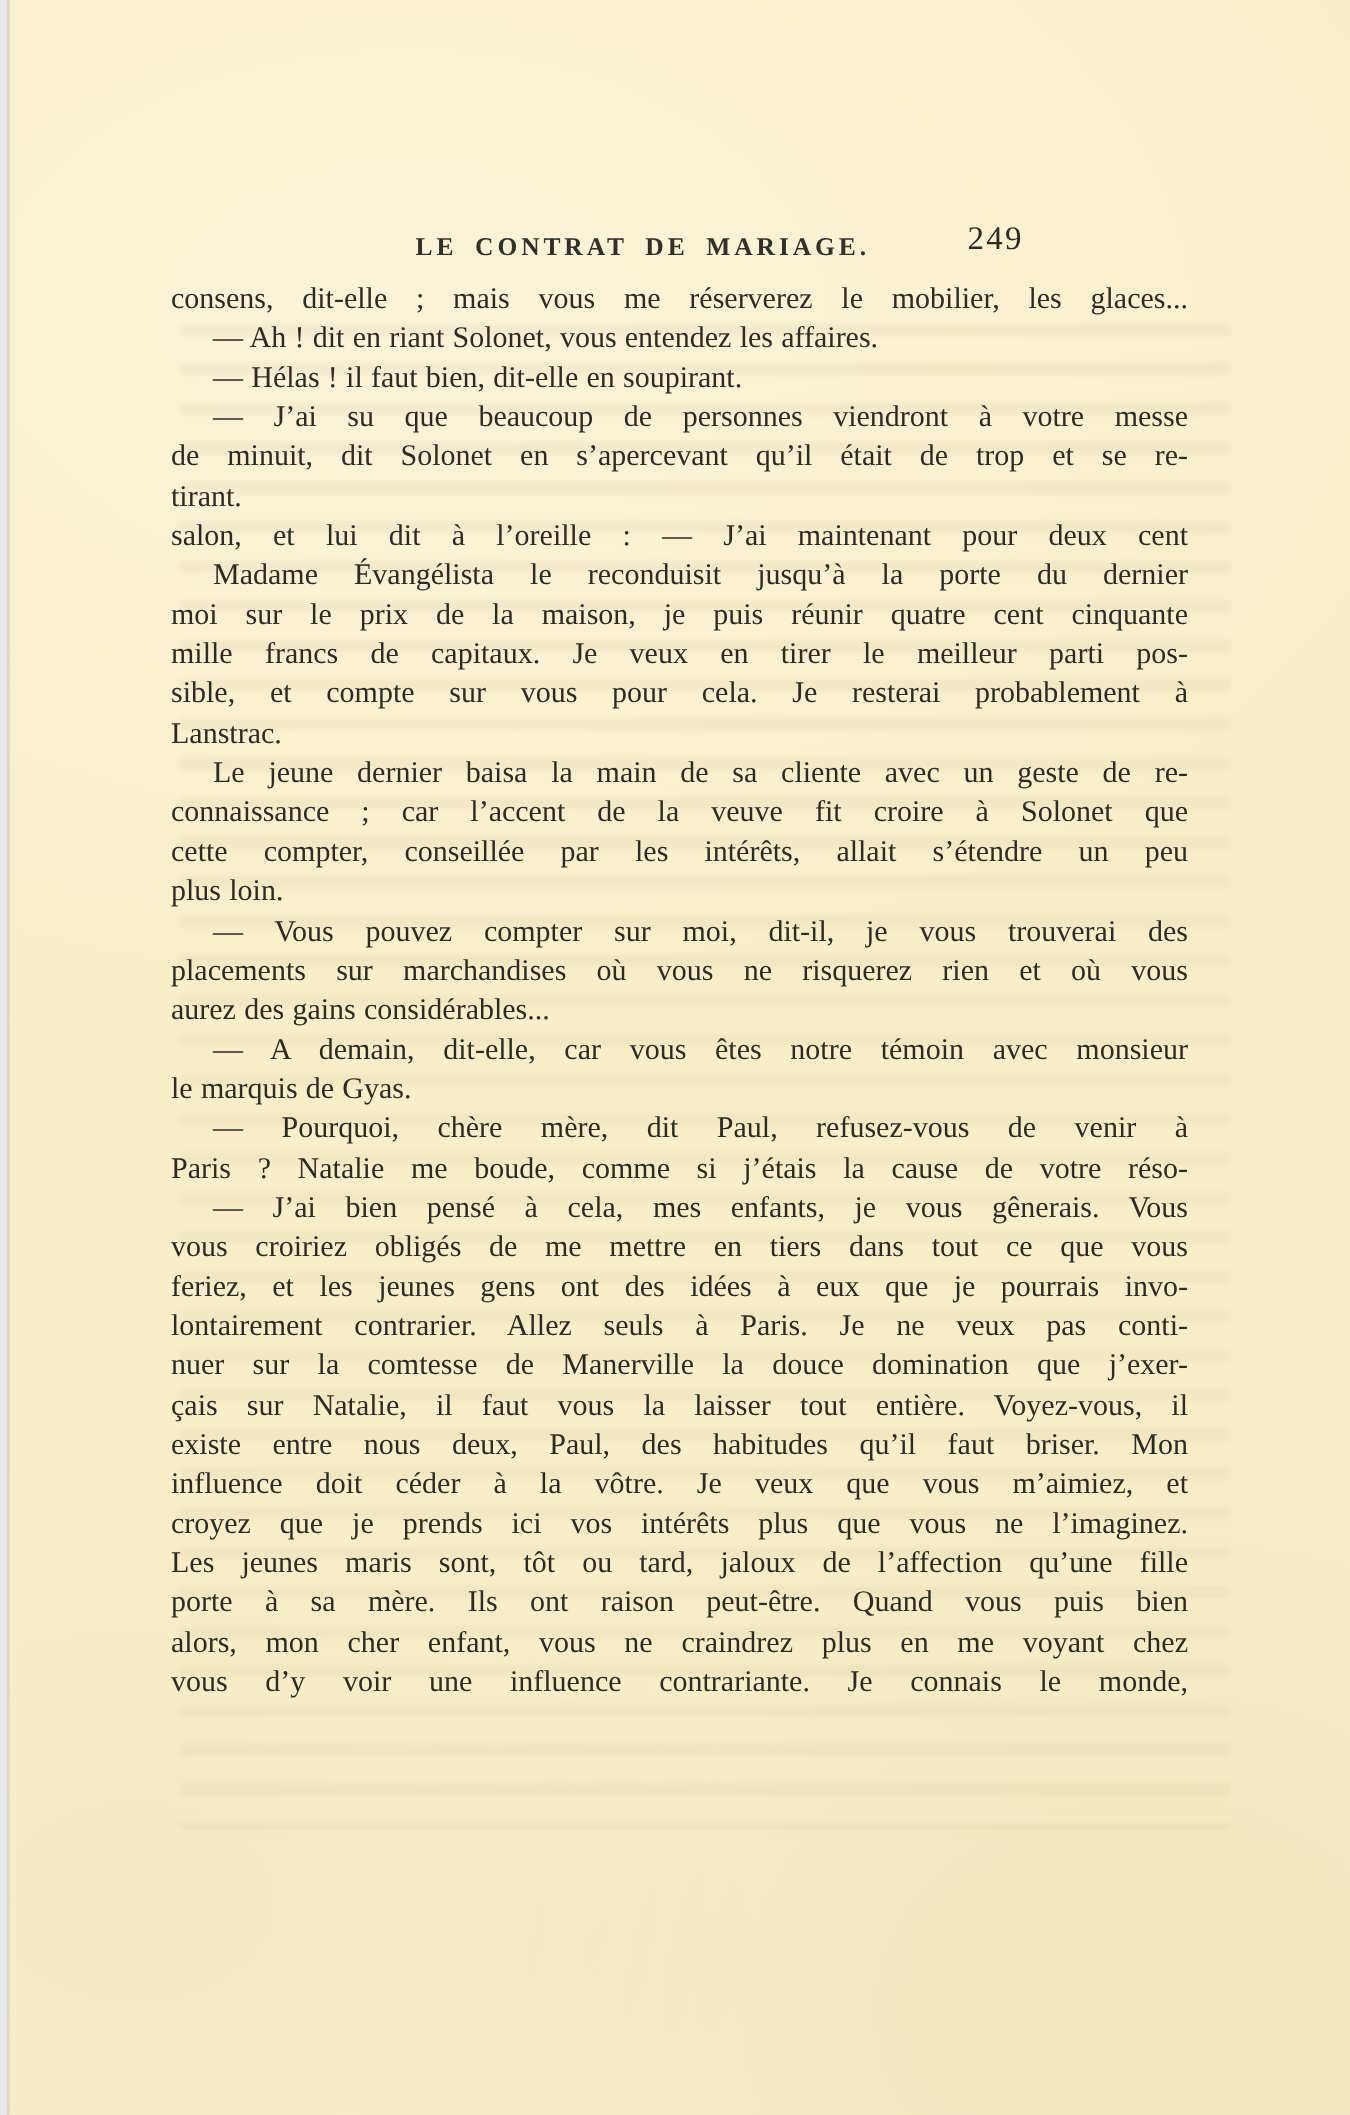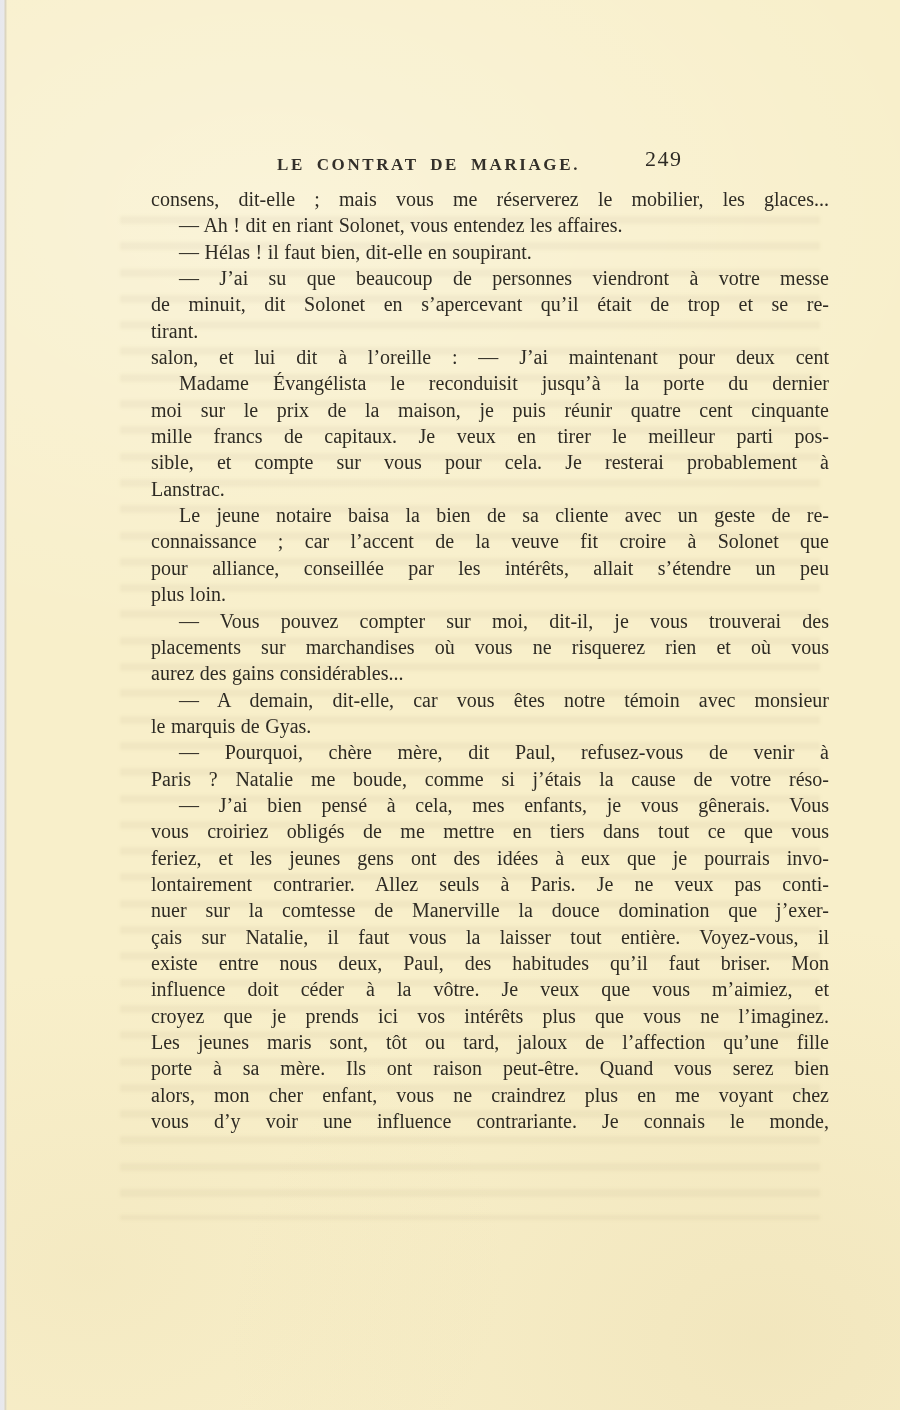--- a/index.html
+++ b/index.html
@@ -67,21 +67,20 @@
   }
   .text-block {
     position: absolute;
     left: 114px;
     top: 186px;
     width: 678px;
     font-size: 20px;
     line-height: 26.35px;
     color: #2e2b24;
     text-rendering: optimizeLegibility;
-    margin-left: 37px;
   }
   .line {
     text-align: justify;
     word-spacing: 0.5px;
   }
   .line.fill {
     text-align-last: justify;
   }
   .line.indent {
     text-indent: 28px;
@@ -106,38 +105,38 @@
       <div class="line indent">— Hélas ! il faut bien, dit-elle en soupirant.</div>
       <div class="line indent fill">— J’ai su que beaucoup de personnes viendront à votre messe</div>
       <div class="line fill">de minuit, dit Solonet en s’apercevant qu’il était de trop et se re-</div>
       <div class="line">tirant.</div>
       <div class="line fill">salon, et lui dit à l’oreille : — J’ai maintenant pour deux cent</div>
       <div class="line indent fill">Madame Évangélista le reconduisit jusqu’à la porte du dernier</div>
       <div class="line fill">moi sur le prix de la maison, je puis réunir quatre cent cinquante</div>
       <div class="line fill">mille francs de capitaux. Je veux en tirer le meilleur parti pos-</div>
       <div class="line fill">sible, et compte sur vous pour cela. Je resterai probablement à</div>
       <div class="line">Lanstrac.</div>
-      <div class="line indent fill">Le jeune notaire baisa la bien de sa cliente avec un geste de re-</div>
+      <div class="line indent fill">Le jeune dernier baisa la main de sa cliente avec un geste de re-</div>
       <div class="line fill">connaissance ; car l’accent de la veuve fit croire à Solonet que</div>
-      <div class="line fill">pour alliance, conseillée par les intérêts, allait s’étendre un peu</div>
+      <div class="line fill">cette compter, conseillée par les intérêts, allait s’étendre un peu</div>
       <div class="line">plus loin.</div>
       <div class="line indent fill">— Vous pouvez compter sur moi, dit-il, je vous trouverai des</div>
       <div class="line fill">placements sur marchandises où vous ne risquerez rien et où vous</div>
       <div class="line">aurez des gains considérables...</div>
       <div class="line indent fill">— A demain, dit-elle, car vous êtes notre témoin avec monsieur</div>
       <div class="line">le marquis de Gyas.</div>
       <div class="line indent fill">— Pourquoi, chère mère, dit Paul, refusez-vous de venir à</div>
       <div class="line fill">Paris ? Natalie me boude, comme si j’étais la cause de votre réso-</div>
       <div class="line indent fill">— J’ai bien pensé à cela, mes enfants, je vous gênerais. Vous</div>
       <div class="line fill">vous croiriez obligés de me mettre en tiers dans tout ce que vous</div>
       <div class="line fill">feriez, et les jeunes gens ont des idées à eux que je pourrais invo-</div>
       <div class="line fill">lontairement contrarier. Allez seuls à Paris. Je ne veux pas conti-</div>
       <div class="line fill">nuer sur la comtesse de Manerville la douce domination que j’exer-</div>
       <div class="line fill">çais sur Natalie, il faut vous la laisser tout entière. Voyez-vous, il</div>
       <div class="line fill">existe entre nous deux, Paul, des habitudes qu’il faut briser. Mon</div>
       <div class="line fill">influence doit céder à la vôtre. Je veux que vous m’aimiez, et</div>
       <div class="line fill">croyez que je prends ici vos intérêts plus que vous ne l’imaginez.</div>
       <div class="line fill">Les jeunes maris sont, tôt ou tard, jaloux de l’affection qu’une fille</div>
-      <div class="line fill">porte à sa mère. Ils ont raison peut-être. Quand vous serez bien</div>
+      <div class="line fill">porte à sa mère. Ils ont raison peut-être. Quand vous puis bien</div>
       <div class="line fill">alors, mon cher enfant, vous ne craindrez plus en me voyant chez</div>
       <div class="line fill">vous d’y voir une influence contrariante. Je connais le monde,</div>
     </div>
 </div>
 
 </body></html>

